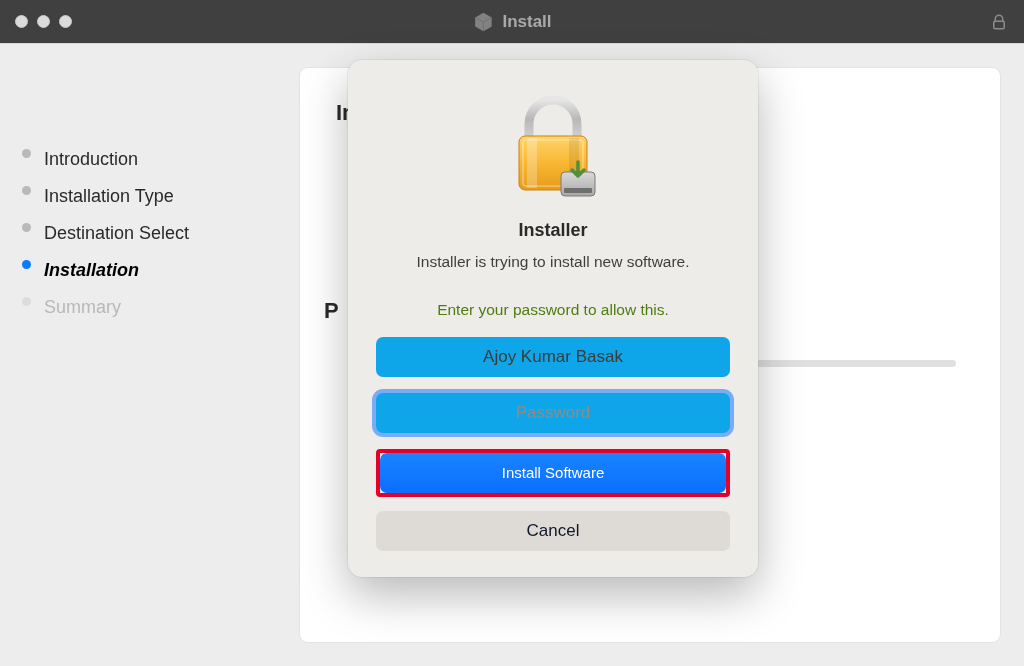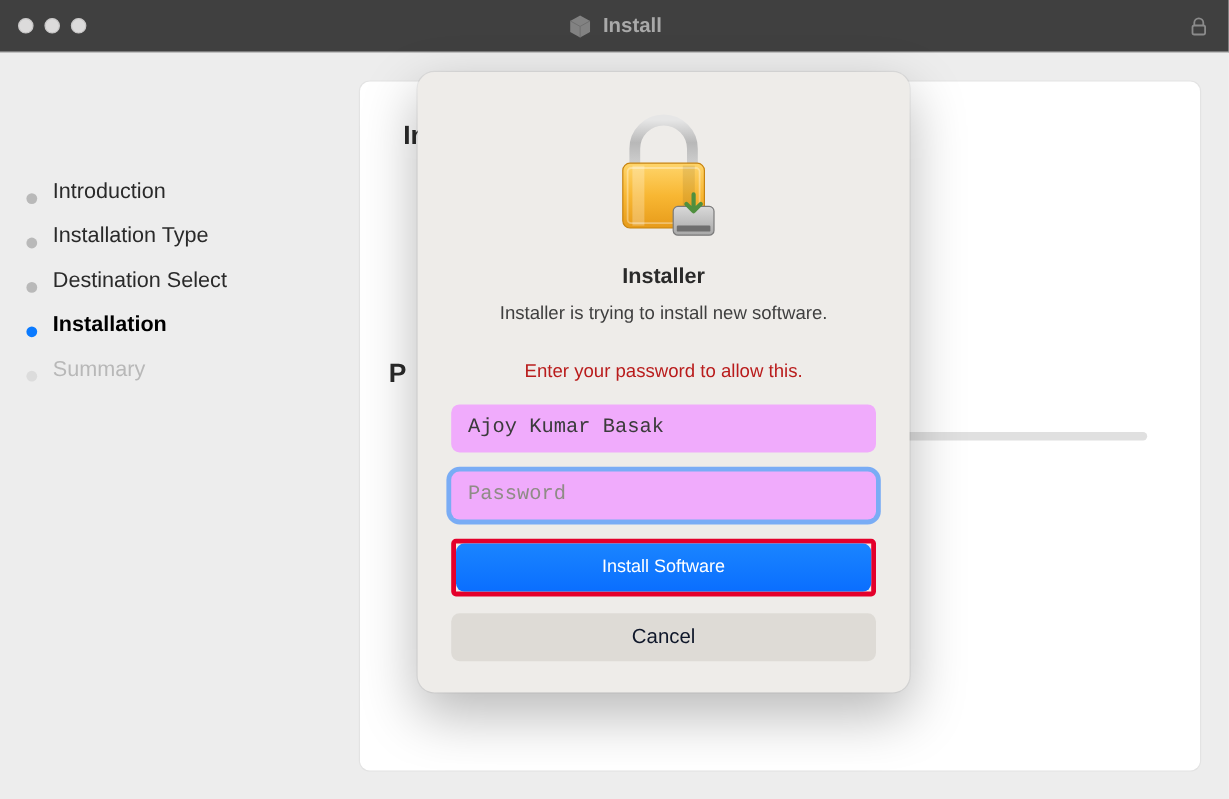--- a/index.html
+++ b/index.html
@@ -58,36 +58,37 @@
       display: flex;
       height: calc(100% - 44px);
       background: #ededed;
     }
     .sidebar {
       width: 300px;
       padding: 105px 20px 20px 22px;
     }
     .step {
       display: flex;
-      align-items: flex-end;
+      align-items: flex-start;
       gap: 13px;
       margin-bottom: 16px;
       font-size: 18px;
       color: #2a2a2a;
     }
     .step .bullet {
       width: 9px;
       height: 9px;
       border-radius: 50%;
       background: #b9b9b9;
       flex-shrink: 0;
     }
     .step.active {
       font-weight: 700;
       color: #000;
+      font-style: italic;
     }
     .step.active .bullet {
       background: #0a7aff;
     }
     .step.inactive {
       color: #b8b8b8;
     }
     .step.inactive .bullet {
       background: #dcdcdc;
     }
@@ -155,36 +156,37 @@
     }
     .sheet-msg {
       font-size: 15.5px;
       color: #3f3f3f;
       text-align: center;
       margin-bottom: 28px;
       line-height: 1.4;
     }
     .sheet-msg2 {
       font-size: 15.5px;
-      color: #b91c1c;
+      color: #4d7c0f;
       text-align: center;
       margin-bottom: 18px;
     }
     .field {
       width: 100%;
       height: 40px;
       border-radius: 7px;
       border: none;
-      background: #f0abfc;
+      background: #0ea5e9;
       padding: 0 14px;
       font-size: 17px;
       color: #2f2f2f;
       margin-bottom: 16px;
       outline: none;
-      font-family: Liberation Mono, monospace;
+      font-family: Liberation Sans, sans-serif;
+      text-align: center;
     }
     .field::placeholder {
       color: #8f8c86;
     }
     .field.focused {
       box-shadow: 0 0 0 4px rgba(26,121,255,0.55);
     }
     .field.username {
       color: #3b3b3b;
     }

